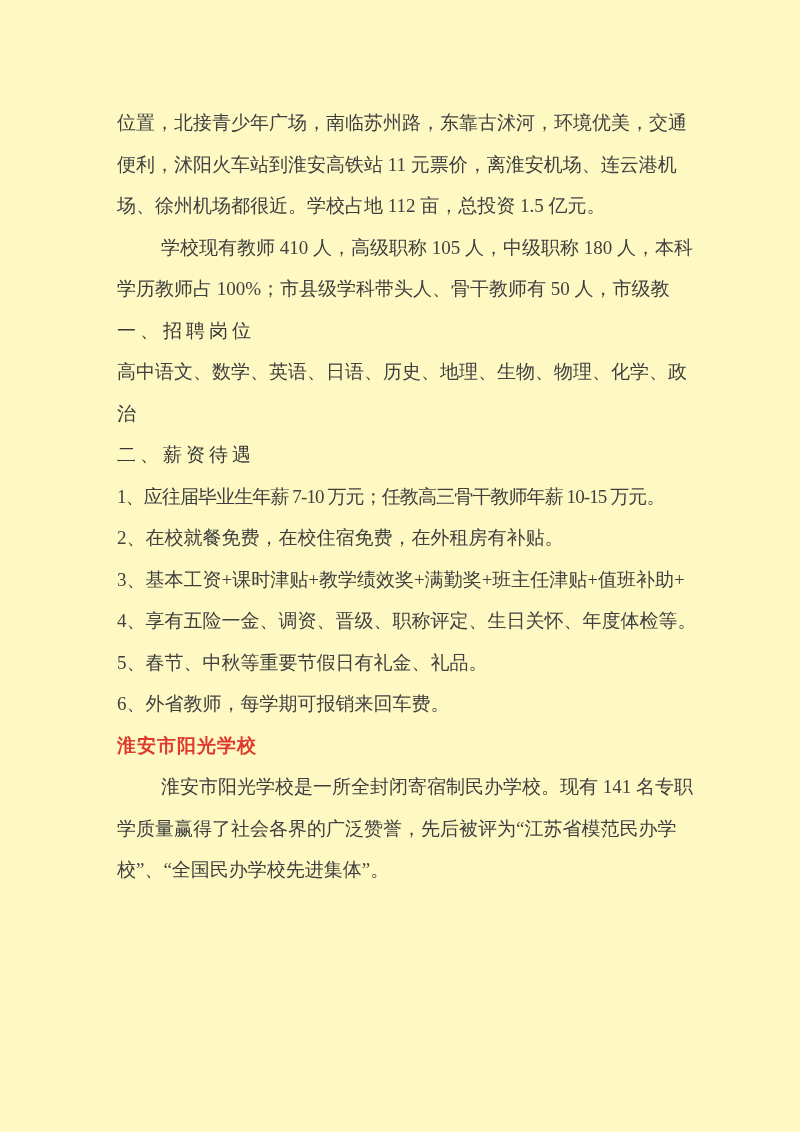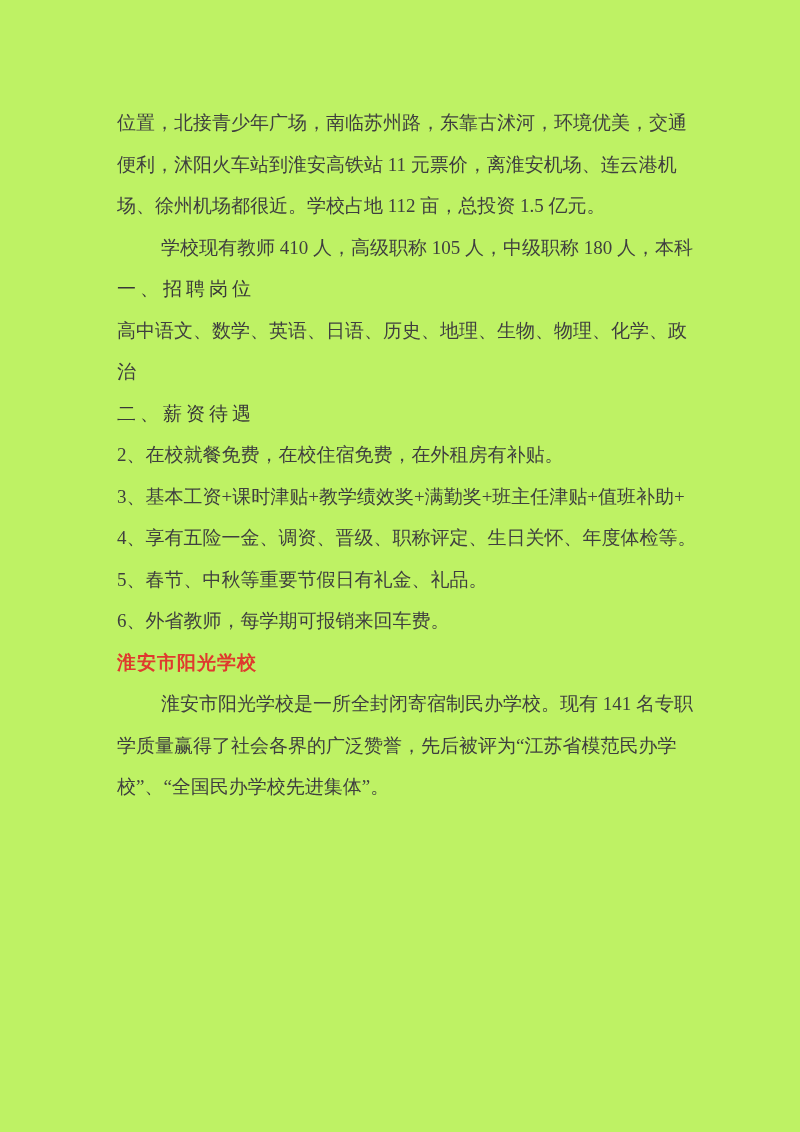--- a/index.html
+++ b/index.html
@@ -4,21 +4,21 @@
 <style>
   html, body {
     margin: 0;
     padding: 0;
     background: #ffffff;
   }
   .page {
     position: relative;
     width: 800px;
     height: 1132px;
-    background: #bef264;
+    background: #fef9c3;
     overflow: hidden;
     font-family: "Liberation Serif", "DejaVu Serif", serif;
     color: #3f3f3f;
   }
   .content {
     position: absolute;
     left: 117px;
     top: 102px;
     width: 578px;
   }
@@ -70,24 +70,26 @@
 </style>
 </head>
 <body>
 
 <div class="page">
   <div class="content">
     <div class="ln">位置，北接青少年广场，南临苏州路，东靠古沭河，环境优美，交通</div>
     <div class="ln">便利，沭阳火车站到淮安高铁站 11 元票价，离淮安机场、连云港机</div>
     <div class="ln">场、徐州机场都很近。学校占地 112 亩，总投资 1.5 亿元。</div>
     <div class="ln indent">学校现有教师 410 人，高级职称 105 人，中级职称 180 人，本科</div>
+    <div class="ln">学历教师占 100%；市县级学科带头人、骨干教师有 50 人，市级教</div>
     <div class="ln heading">一、招聘岗位</div>
     <div class="ln">高中语文、数学、英语、日语、历史、地理、生物、物理、化学、政</div>
     <div class="ln">治</div>
     <div class="ln heading">二、薪资待遇</div>
+    <div class="ln tight">1、应往届毕业生年薪 7-10 万元；任教高三骨干教师年薪 10-15 万元。</div>
     <div class="ln">2、在校就餐免费，在校住宿免费，在外租房有补贴。</div>
     <div class="ln">3、基本工资+课时津贴+教学绩效奖+满勤奖+班主任津贴+值班补助+</div>
     <div class="ln">4、享有五险一金、调资、晋级、职称评定、生日关怀、年度体检等。</div>
     <div class="ln">5、春节、中秋等重要节假日有礼金、礼品。</div>
     <div class="ln">6、外省教师，每学期可报销来回车费。</div>
     <div class="ln red-center">淮安市阳光学校</div>
     <div class="ln indent">淮安市阳光学校是一所全封闭寄宿制民办学校。现有 141 名专职</div>
     <div class="ln">学质量赢得了社会各界的广泛赞誉，先后被评为“江苏省模范民办学</div>
     <div class="ln">校”、“全国民办学校先进集体”。</div>
   </div>

